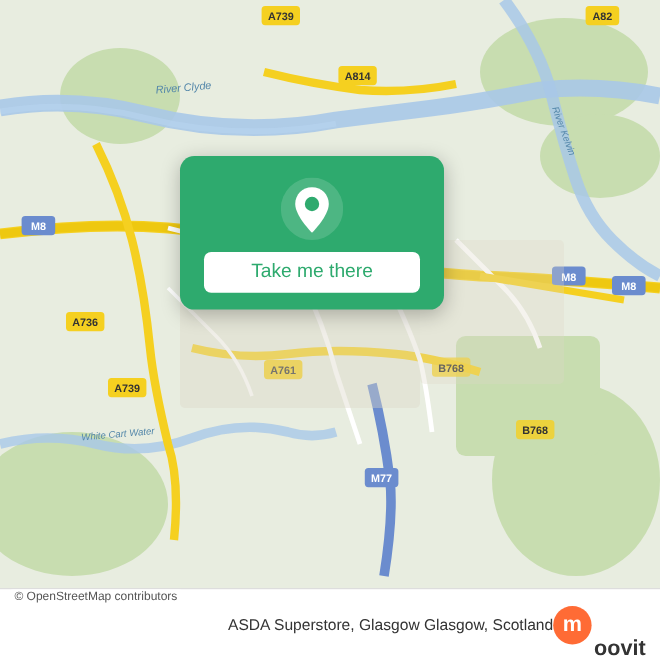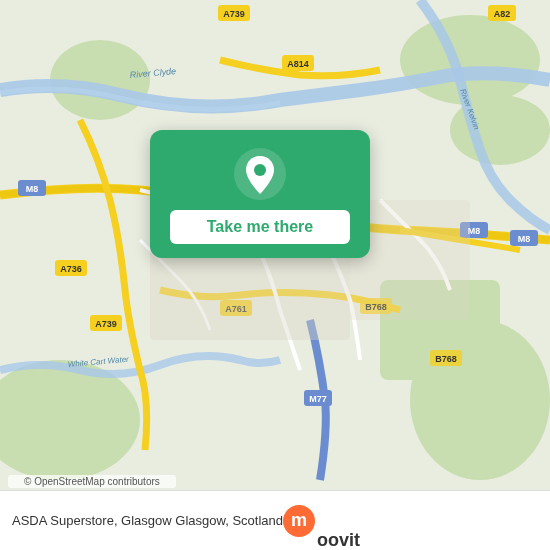--- a/index.html
+++ b/index.html
@@ -48,36 +48,36 @@
       margin-bottom: 10px;
     }
 
     #take-me-button {
       background: white;
       color: #2eaa6e;
       border: none;
       border-radius: 6px;
       padding: 8px 28px;
       font-size: 16px;
-      font-weight: bold;
+      font-weight: normal;
       cursor: pointer;
       width: 100%;
       text-align: center;
     }
 
     
     #bottom-bar {
       width: 550px;
       height: 60px;
       background: white;
       border-top: 1px solid #ddd;
       display: flex;
       align-items: center;
       padding: 0 12px;
-      justify-content: flex-start;
+      justify-content: flex-end;
     }
 
     #location-text {
       font-size: 13px;
       color: #333;
     }
 
     
     .moovit-logo {
       display: flex;
@@ -99,26 +99,26 @@
     .moovit-text {
       font-size: 18px;
       font-weight: bold;
       color: #333;
       margin-top: 39px;
     }
 
     
     #copyright {
       position: absolute;
-      bottom: 62px;
+      bottom: 46px;
       left: 8px;
       font-size: 10px;
       color: #555;
       background: rgba(255,255,255,0.7);
-      padding: 1px 16px;
+      padding: 1px 4px;
       border-radius: 3px;
     }
   </style>
 </head>
 <body>
 
 <div id="map-container">
   <svg class="map-svg" viewBox="0 0 550 490" xmlns="http://www.w3.org/2000/svg">
 
     <rect width="550" height="490" fill="#e8ede0"></rect>

